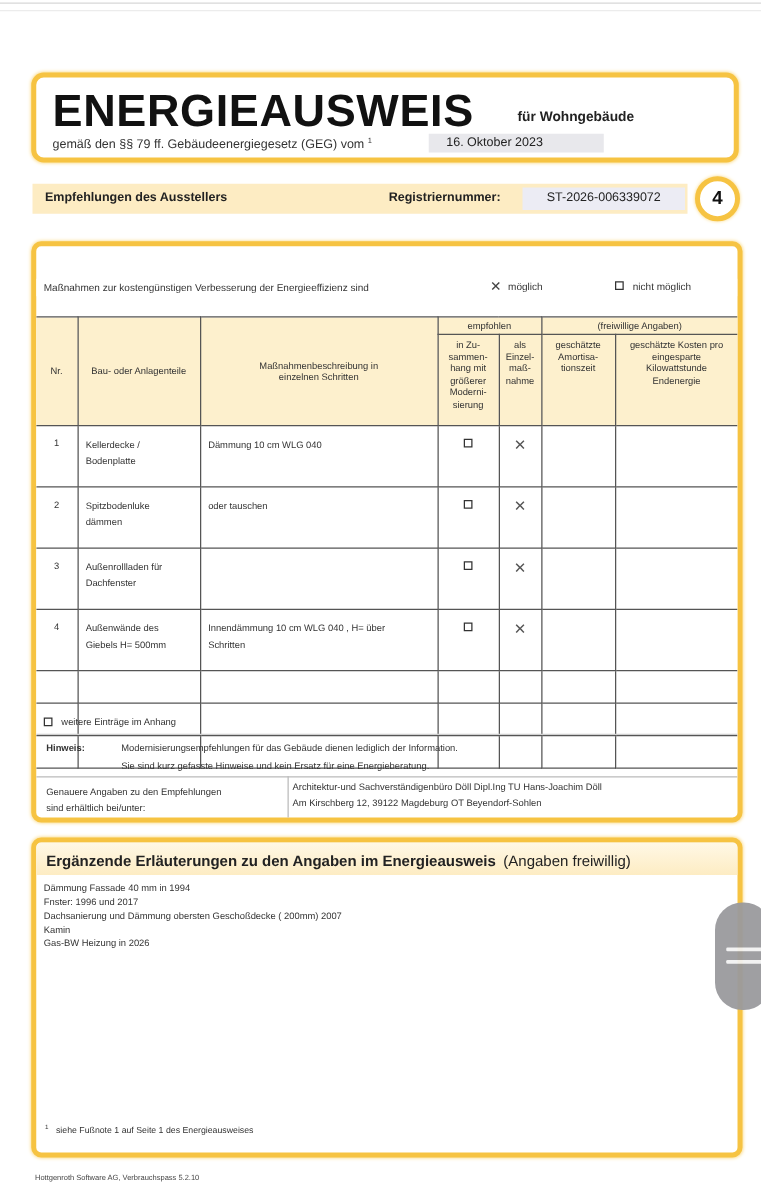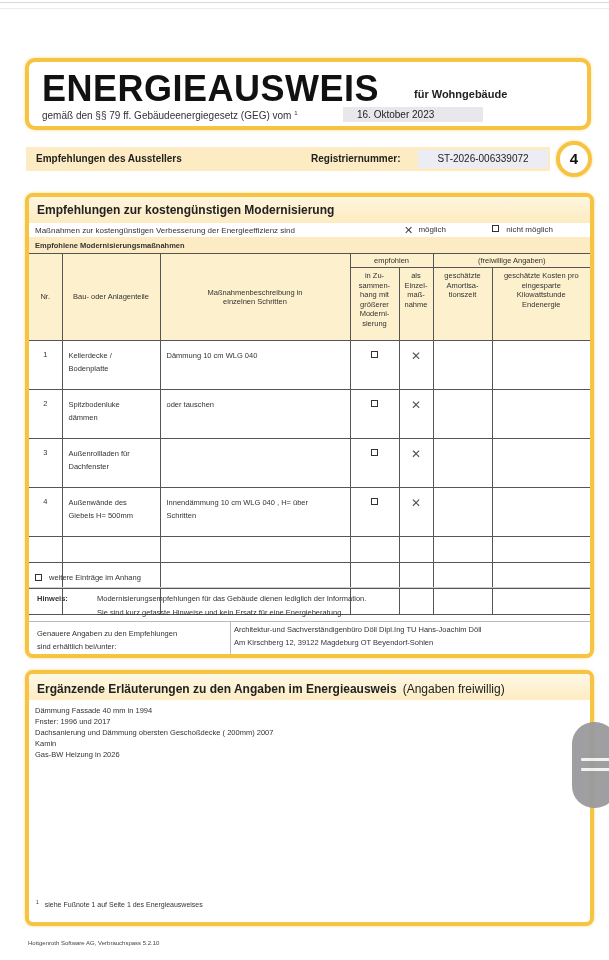--- a/index.html
+++ b/index.html
@@ -46,21 +46,21 @@
   
   .mod-box {
     position:absolute; left:25px; top:193px; width:569px; height:465px;
     border:4px solid #f6c342; border-radius:8px; box-sizing:border-box; background:#fff;
     box-shadow:0 0 3px #f9d678; overflow:hidden;
   }
   .mod-head { position:absolute; left:0; top:0; width:100%; height:26px; background:linear-gradient(#fff6df,#fdebc0); }
   .mod-head .t { position:absolute; left:8px; top:6px; font-size:12px; font-weight:bold; color:#222; }
   .mod-line { position:absolute; left:0; top:26px; width:100%; height:14px; background:#fff; font-size:8px; color:#333; }
   .mod-line .txt { position:absolute; left:6px; top:3px; }
-  .mod-line .opt1 { position:absolute; left:363px; top:2px;margin-left:12px; }
+  .mod-line .opt1 { position:absolute; left:363px; top:2px; }
   .mod-line .opt2 { position:absolute; left:463px; top:2px; }
   .cbx { display:inline-block; width:7px; height:7px; border:1px solid #333; vertical-align:middle; margin-right:5px; box-sizing:border-box; position:relative; top:-1px; }
   .xmark { display:inline-block; font-size:11px; vertical-align:middle; margin-right:3px; color:#444; line-height:8px; }
   .mod-sub { position:absolute; left:0; top:40px; width:100%; height:16px; background:#fdecc3; font-size:7.5px; font-weight:bold; color:#333; }
   .mod-sub span { position:absolute; left:6px; top:4px; }
 
   table.mt {
     position:absolute; left:0; top:56px; width:561px; border-collapse:collapse; font-size:7.5px; color:#333;
   }
   table.mt td, table.mt th { border:1px solid #555; padding:0; }
@@ -127,36 +127,30 @@
 </div>
 
 <div class="section-bar">
   <span class="lbl">Empfehlungen des Ausstellers</span>
   <span class="reg">Registriernummer:</span>
   <span class="regval">ST-2026-006339072</span>
 </div>
 <div class="page-num">4</div>
 
 <div class="mod-box">
-  <div class="mod-head">
-    <span class="t">Empfehlungen zur kostengünstigen Modernisierung</span>
-  </div>
   <div class="mod-line">
     <span class="txt">Maßnahmen zur kostengünstigen Verbesserung der Energieeffizienz sind</span>
     <span class="opt1">
       <span class="xmark">✕</span>
       <span>möglich</span>
     </span>
     <span class="opt2">
       <span class="cbx"></span>
       <span>nicht möglich</span>
     </span>
-  </div>
-  <div class="mod-sub">
-    <span>Empfohlene Modernisierungsmaßnahmen</span>
   </div>
 
   <table class="mt">
     <colgroup>
       <col style="width:33px">
         <col style="width:98px">
         <col style="width:190px">
       <col style="width:49px">
         <col style="width:34px">
         <col style="width:59px">

